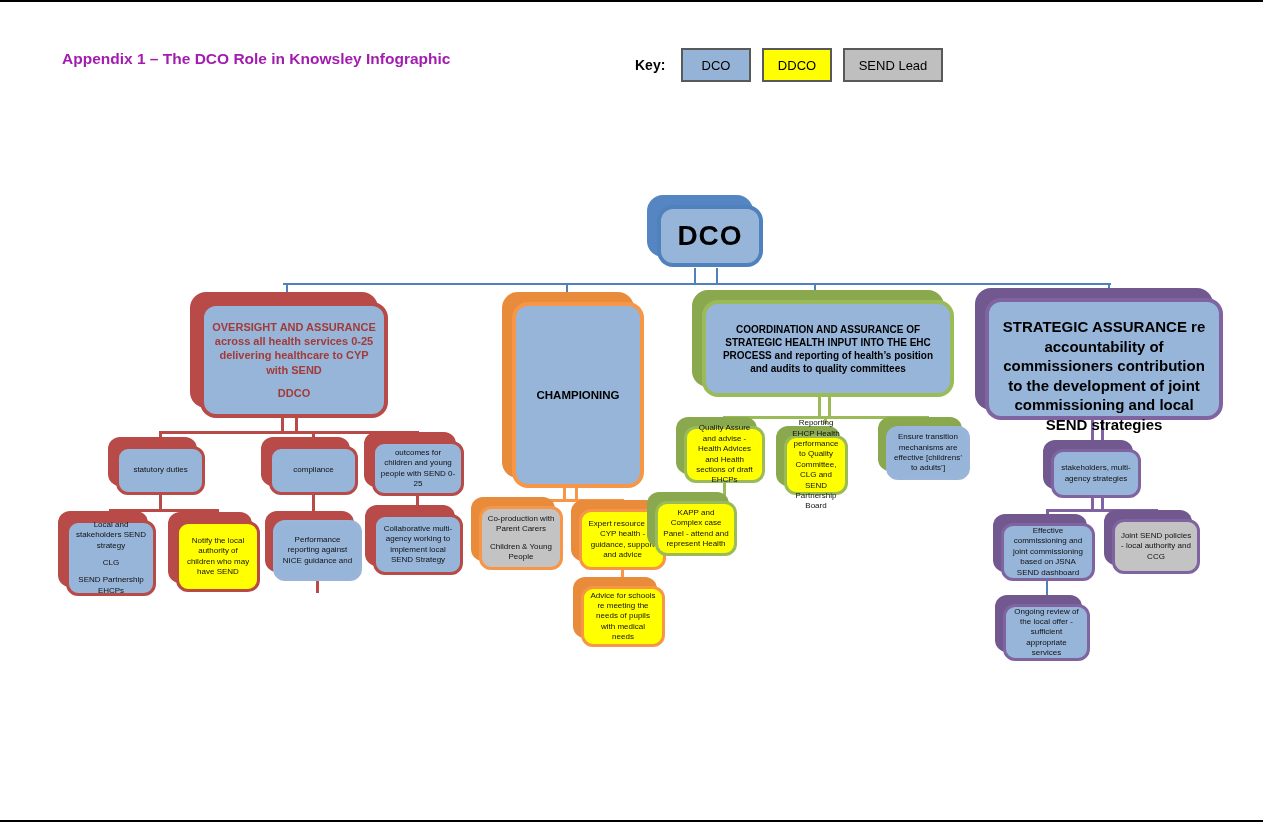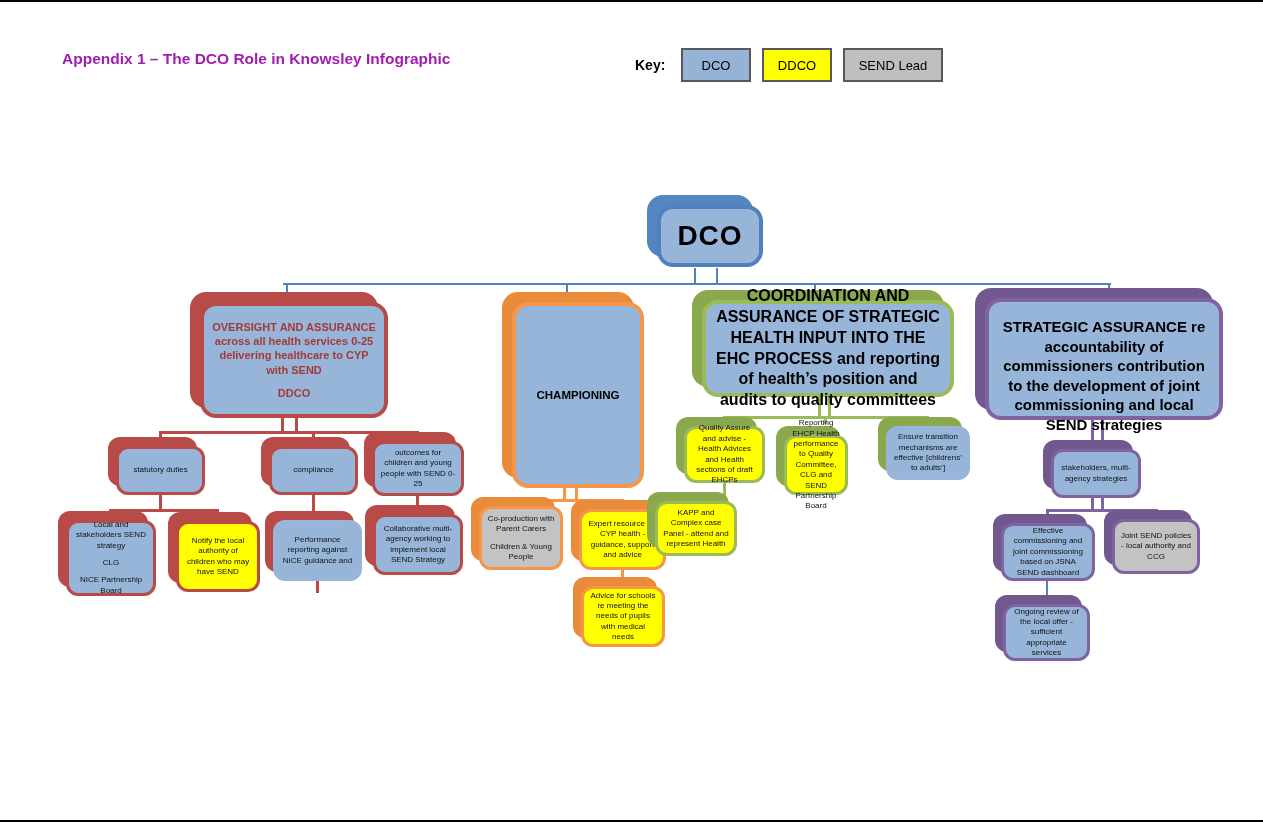--- a/index.html
+++ b/index.html
@@ -39,21 +39,21 @@
 
   .f-blue   { --bg:#97b5d9; }
   .f-yellow { --bg:#ffff00; }
   .f-gray   { --bg:#c3c3c3; }
 
   .dco-text { font-size:28px; font-weight:bold; color:#000; letter-spacing:1px; }
   .head { font-weight:bold; }
   .head-red  { color:#a33a38; font-size:11px; }
   .head-blk  { color:#000; }
   .fs-champ { font-size:11.5px; }
-  .fs-coord { font-size:16px; }
+  .fs-coord { font-size:10px; }
   .fs-strat { font-size:15px;margin-top:33px; }
   .gap-top { margin-top:9px; display:block; }
   .para { display:block; }
   .para + .para { margin-top:7px; }
 
   .ln { position:absolute; }
   .c-bl { background:#4f81bd; }
   .c-rd { background:#b84a47; }
   .c-or { background:#f79646; }
   .c-gr { background:#9bbb59; }
@@ -152,21 +152,21 @@
   <div class="node s-red f-blue" style="left:269px;top:446px;width:89px;height:49px">
     <span>compliance</span>
   </div>
   <div class="node s-red f-blue" style="left:372px;top:441px;width:92px;height:55px">
     <span>outcomes for children and young people with SEND 0-25</span>
   </div>
 
   <div class="node s-red f-blue" style="left:66px;top:520px;width:90px;height:76px">
     <span class="para">Local  and stakeholders SEND strategy</span>
     <span class="para">CLG</span>
-    <span class="para">NICE Partnership Board</span>
+    <span class="para">SEND Partnership EHCPs</span>
   </div>
   <div class="node s-red f-yellow" style="left:176px;top:521px;width:84px;height:71px">
     <span>Notify the local authority of children who may have SEND</span>
   </div>
   <div class="node s-red bd-lightblue f-blue" style="left:273px;top:520px;width:89px;height:61px">
     <span>Performance reporting against NICE guidance and</span>
   </div>
   <div class="node s-red f-blue" style="left:373px;top:514px;width:90px;height:61px">
     <span>Collaborative multi-agency working to implement local SEND Strategy</span>
   </div>

